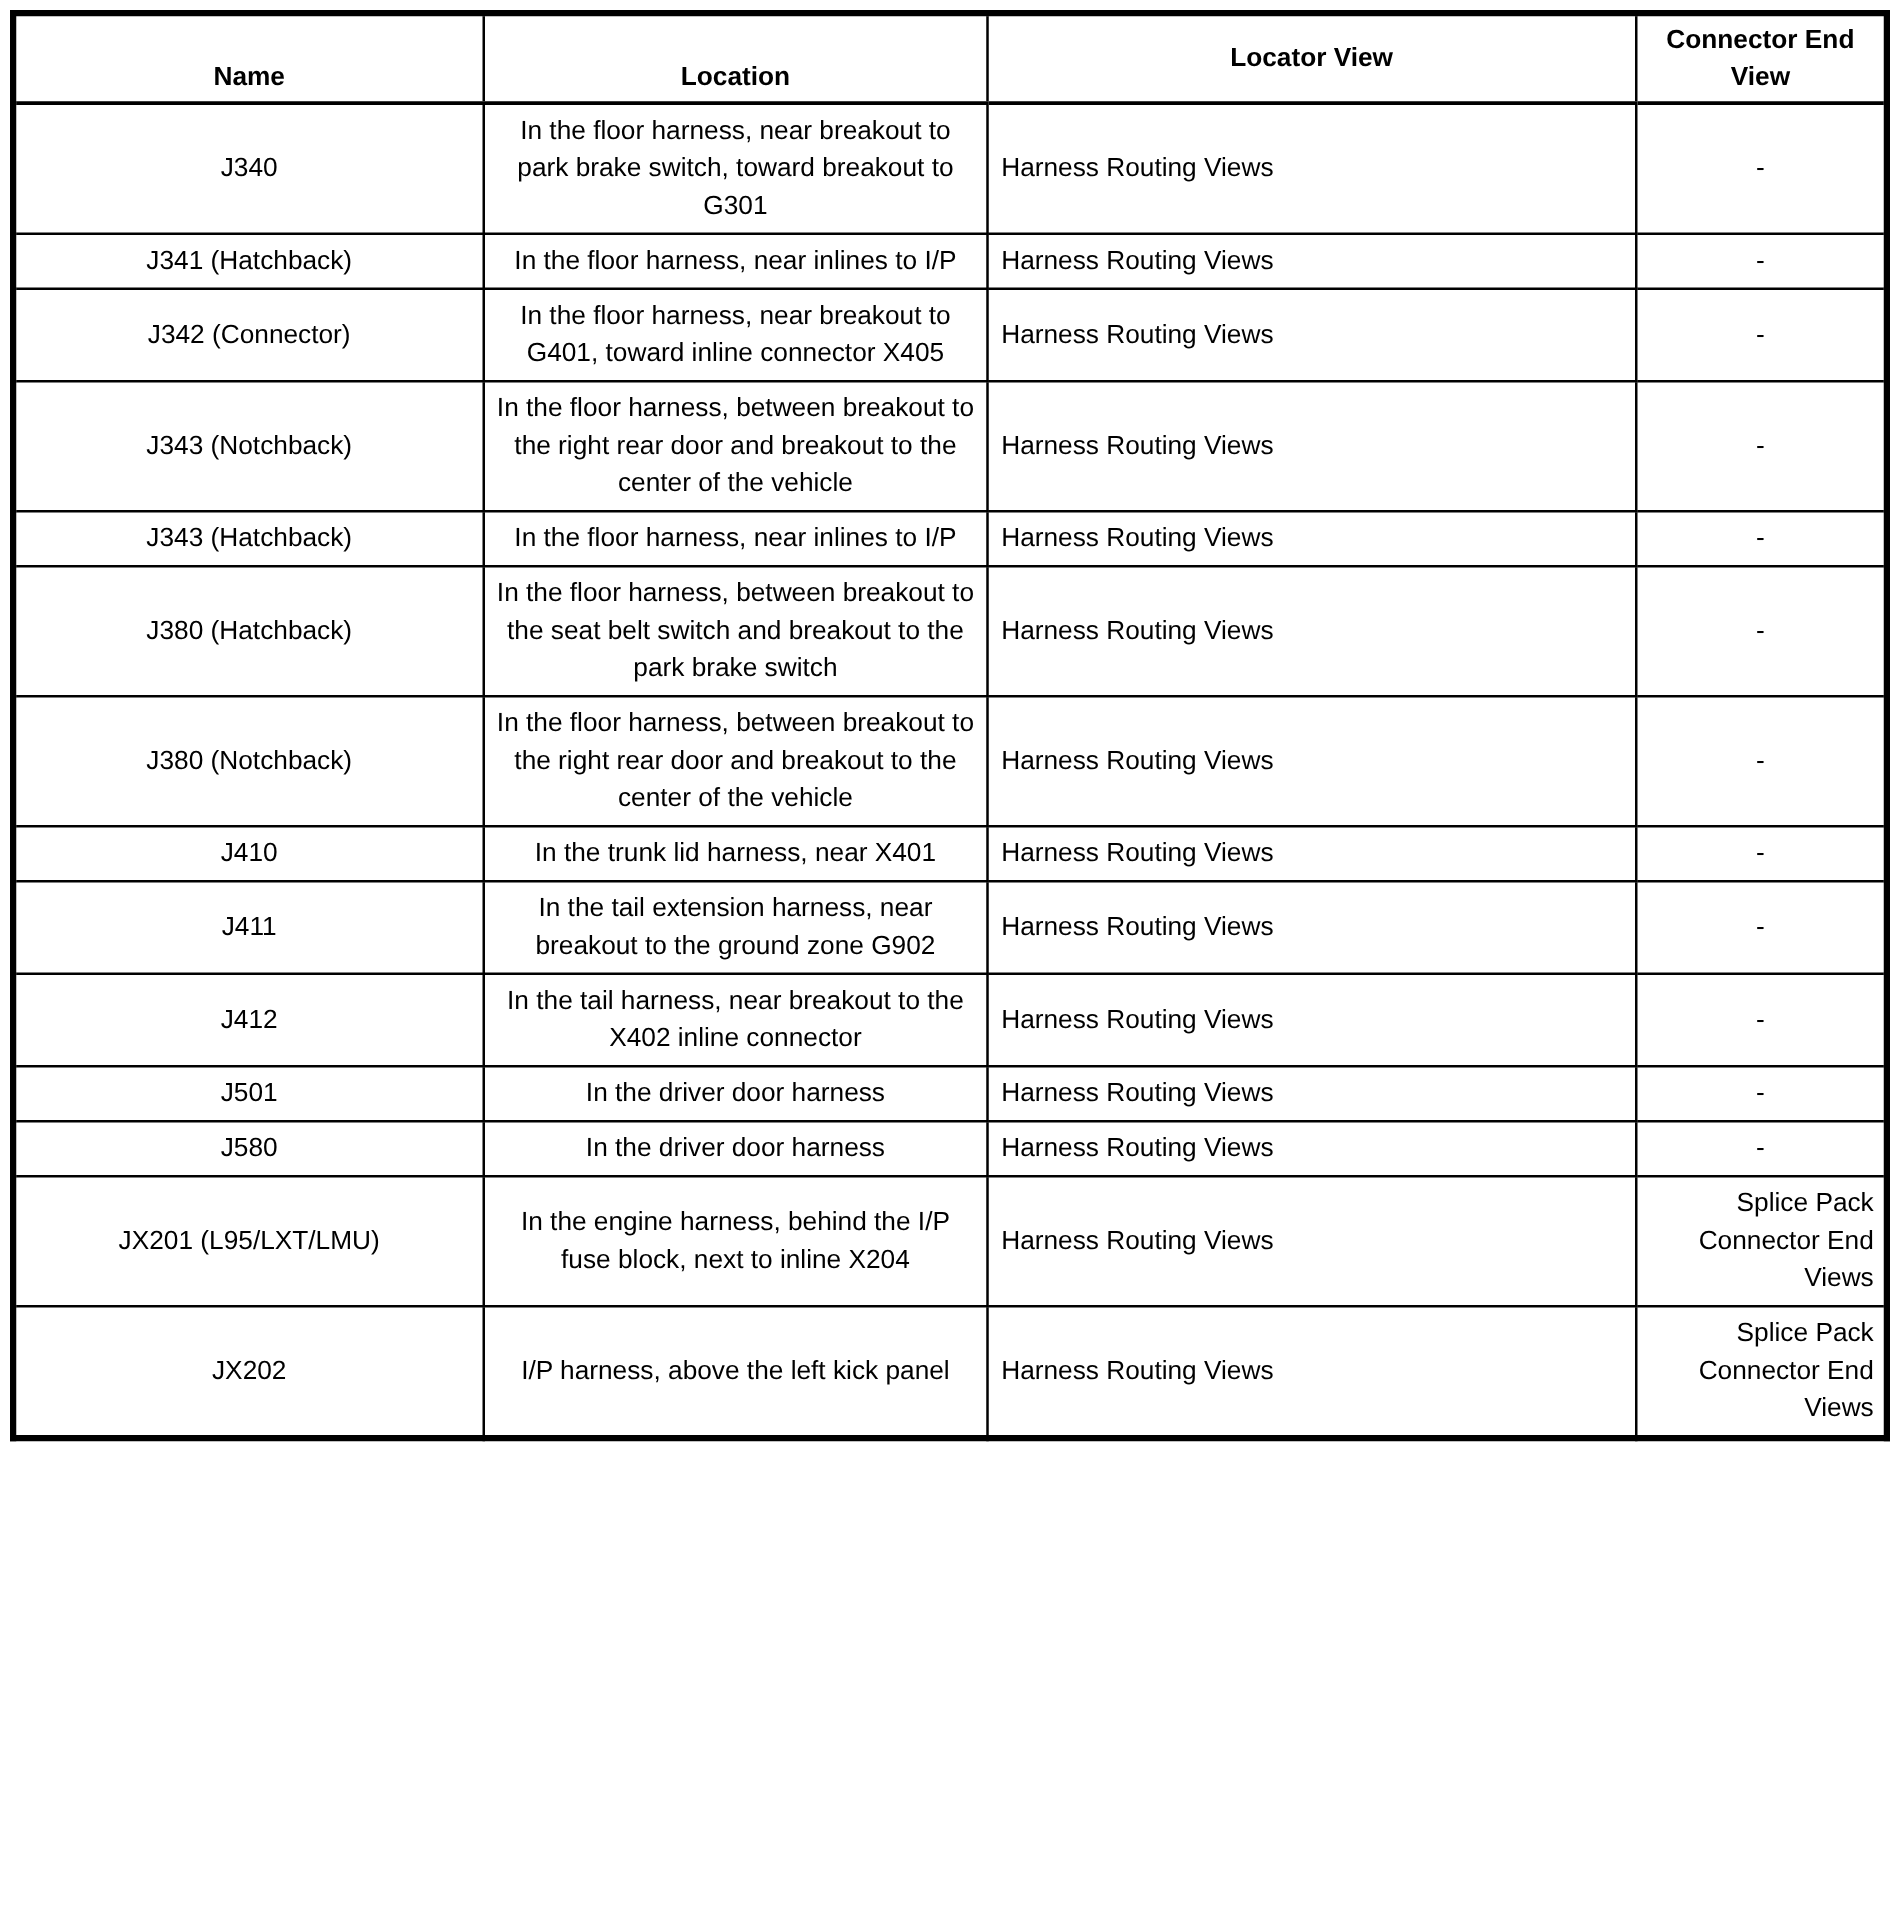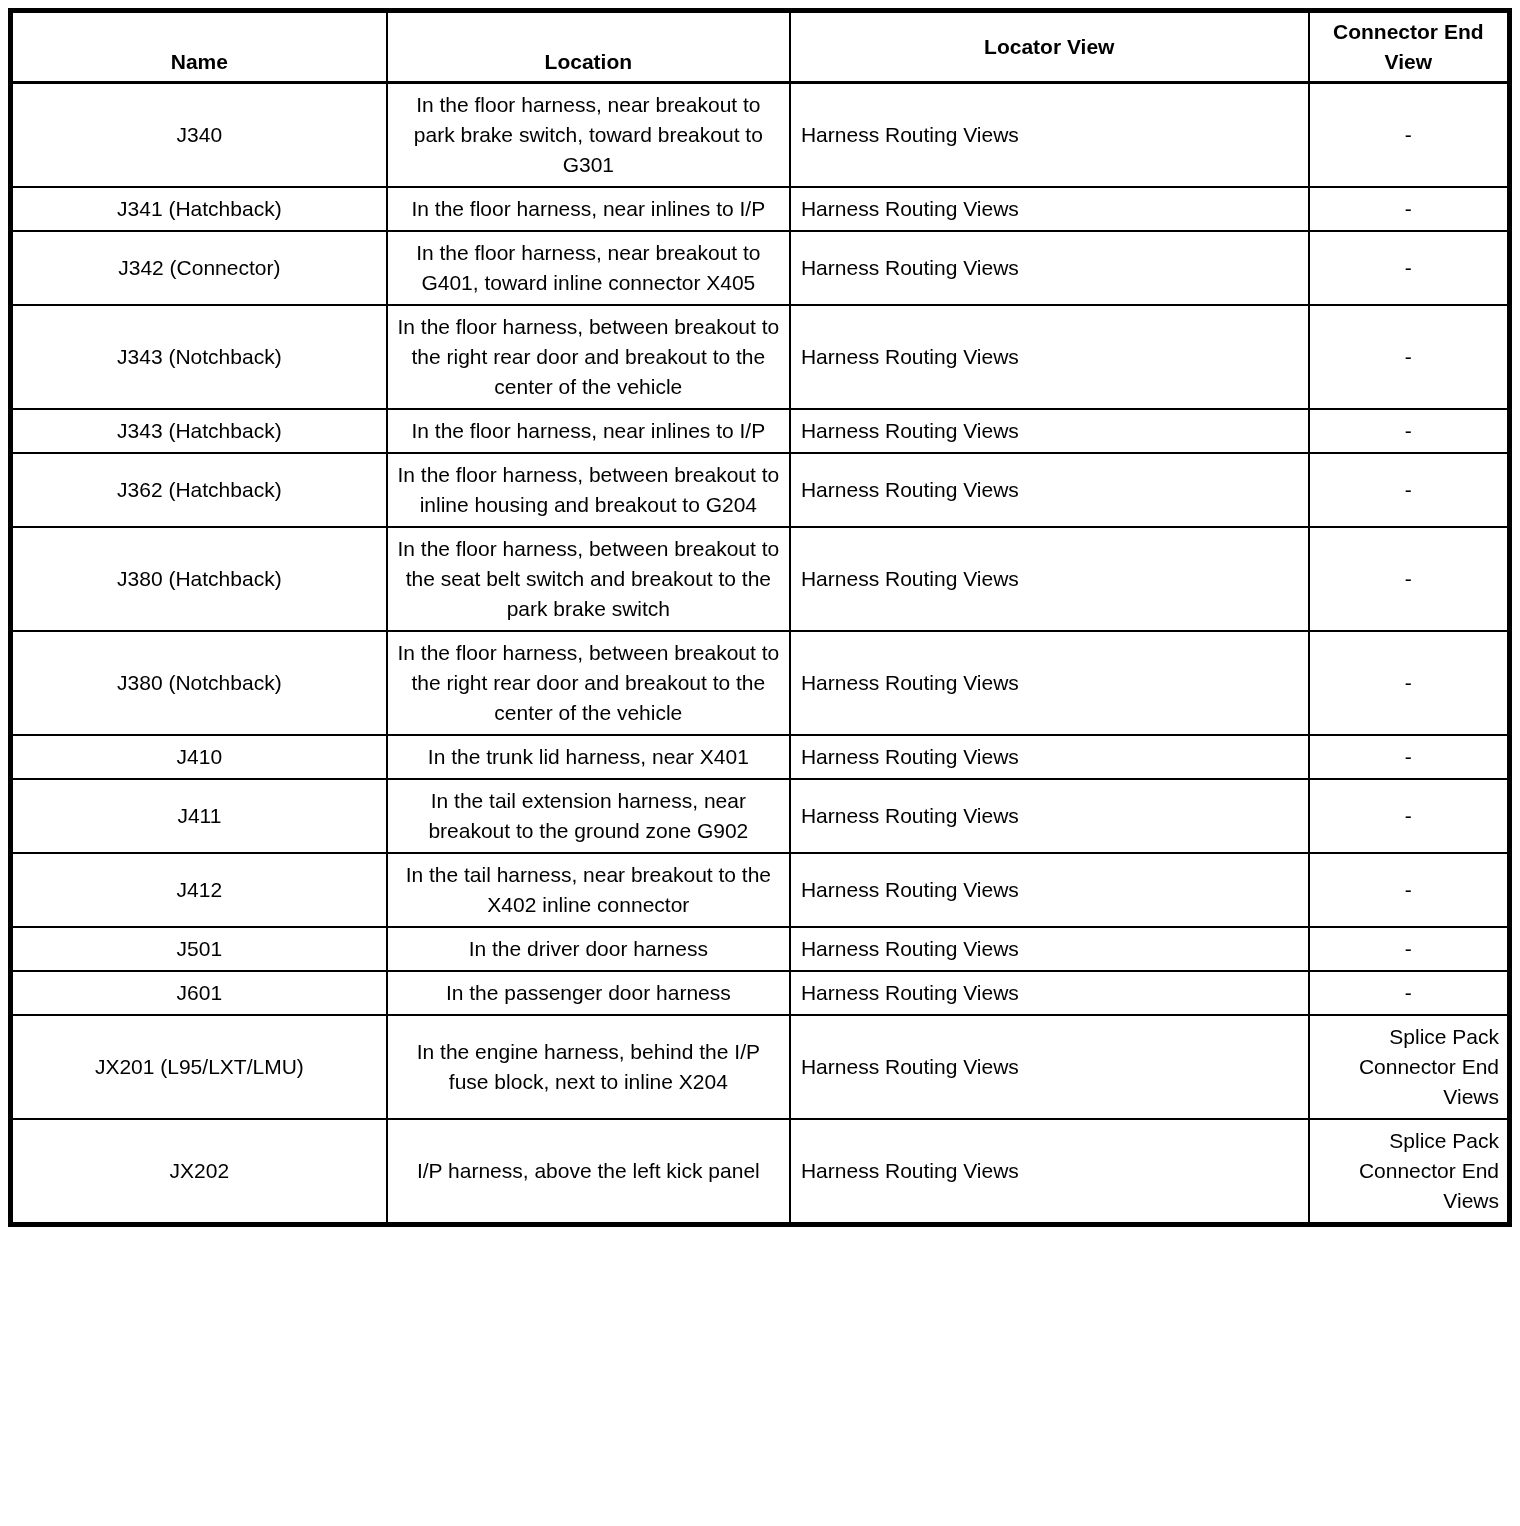--- a/index.html
+++ b/index.html
@@ -96,26 +96,20 @@
         <td class="c-locator">Harness Routing Views</td>
         <td class="c-conn center">-</td>
       </tr>
       <tr>
         <td class="c-name">J343 (Hatchback)</td>
         <td class="c-loc">In the floor harness, near inlines to I/P</td>
         <td class="c-locator">Harness Routing Views</td>
         <td class="c-conn center">-</td>
       </tr>
       <tr>
-        <td class="c-name">J362 (Hatchback)</td>
-        <td class="c-loc">In the floor harness, between breakout to inline housing and breakout to G204</td>
-        <td class="c-locator">Harness Routing Views</td>
-        <td class="c-conn center">-</td>
-      </tr>
-      <tr>
         <td class="c-name">J380 (Hatchback)</td>
         <td class="c-loc">In the floor harness, between breakout to the seat belt switch and breakout to the park brake switch</td>
         <td class="c-locator">Harness Routing Views</td>
         <td class="c-conn center">-</td>
       </tr>
       <tr>
         <td class="c-name">J380 (Notchback)</td>
         <td class="c-loc">In the floor harness, between breakout to the right rear door and breakout to the center of the vehicle</td>
         <td class="c-locator">Harness Routing Views</td>
         <td class="c-conn center">-</td>
@@ -138,22 +132,22 @@
         <td class="c-locator">Harness Routing Views</td>
         <td class="c-conn center">-</td>
       </tr>
       <tr>
         <td class="c-name">J501</td>
         <td class="c-loc">In the driver door harness</td>
         <td class="c-locator">Harness Routing Views</td>
         <td class="c-conn center">-</td>
       </tr>
       <tr>
-        <td class="c-name">J601</td>
-        <td class="c-loc">In the passenger door harness</td>
+        <td class="c-name">J580</td>
+        <td class="c-loc">In the driver door harness</td>
         <td class="c-locator">Harness Routing Views</td>
         <td class="c-conn center">-</td>
       </tr>
       <tr>
         <td class="c-name">JX201 (L95/LXT/LMU)</td>
         <td class="c-loc">In the engine harness, behind the I/P fuse block, next to inline X204</td>
         <td class="c-locator">Harness Routing Views</td>
         <td class="c-conn left">Splice Pack Connector End Views</td>
       </tr>
       <tr>

